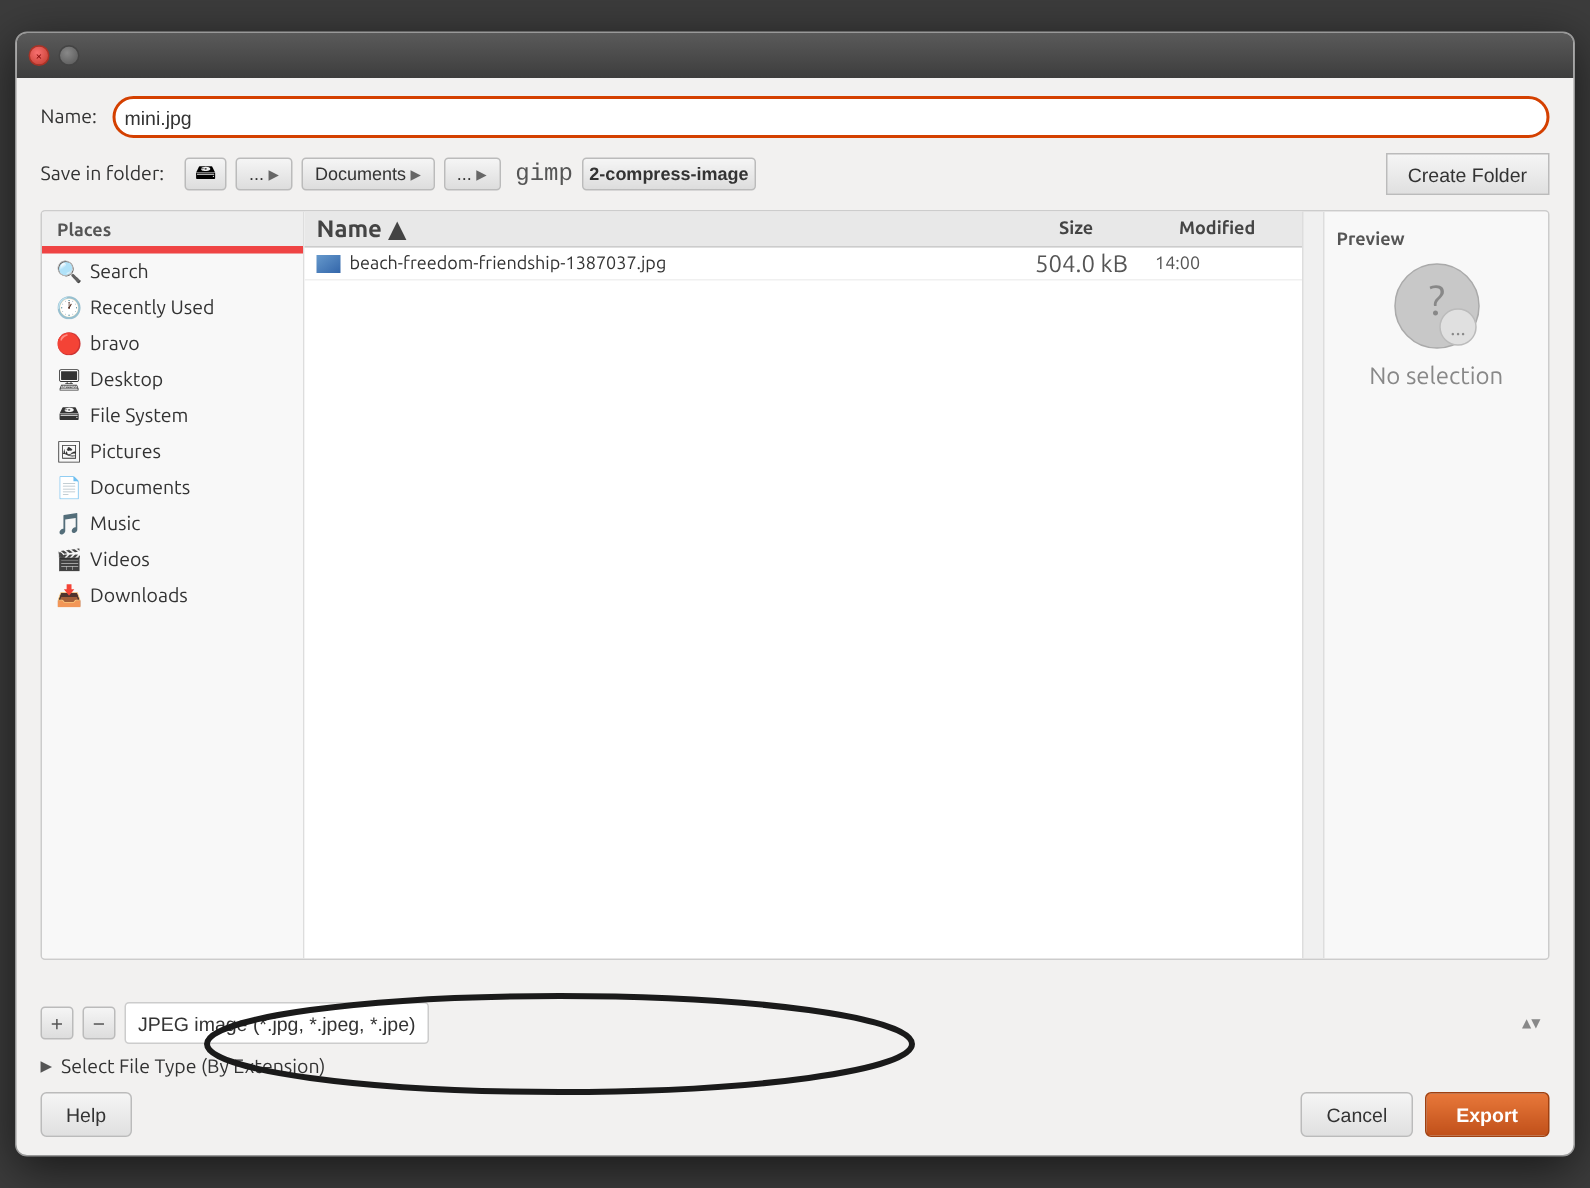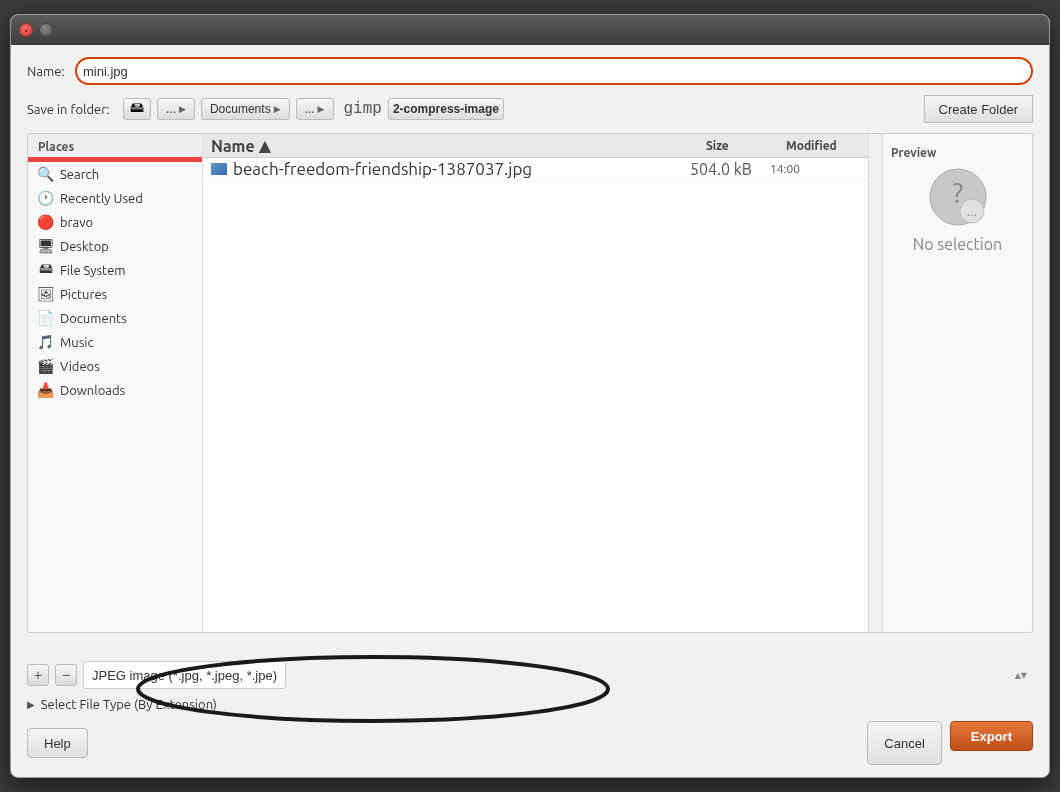--- a/index.html
+++ b/index.html
@@ -225,21 +225,21 @@
       padding: 0 8px;
       cursor: pointer;
       border-bottom: 1px solid #f0f0f0;
     }
     .file-row .file-icon {
       width: 16px; height: 12px;
       background: linear-gradient(to bottom right, #6699cc, #3366aa);
       margin-right: 6px;
       flex-shrink: 0;
     }
-    .file-name { flex: 1; font-size: 17px; color: #333; }
+    .file-name { flex: 1; font-size: 12px; color: #333; }
     .file-size { width: 80px; font-size: 16px; color: #555; }
     .file-mod { width: 90px; font-size: 12px; color: #555; }
     .scrollbar-area {
       width: 14px;
       background: #f0f0f0;
       border-left: 1px solid #ddd;
       position: relative;
     }
     .preview-panel {
       width: 150px;
@@ -327,21 +327,21 @@
       background: linear-gradient(to bottom, #f5f5f5, #e0e0e0);
       border: 1px solid #bbb;
       border-radius: 4px;
       padding: 0 16px;
       cursor: pointer;
       font-size: 13px;
       color: #333;
     }
     .right-btns { display: flex; gap: 8px; }
     .cancel-btn {
-      height: 44px;
+      height: 30px;
       background: linear-gradient(to bottom, #f5f5f5, #e0e0e0);
       border: 1px solid #bbb;
       border-radius: 4px;
       padding: 0 16px;
       cursor: pointer;
       font-size: 13px;
       color: #333;
     }
     .export-btn {
       height: 30px;

